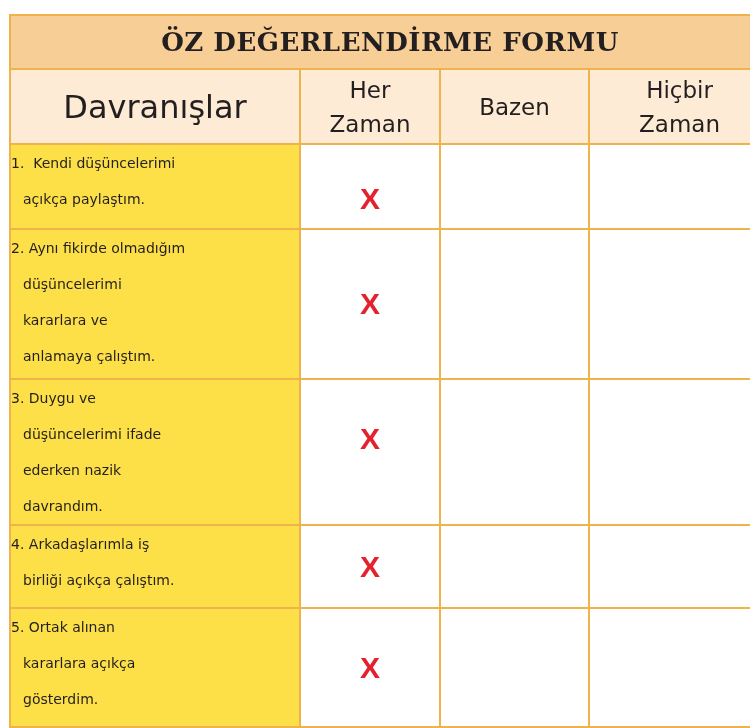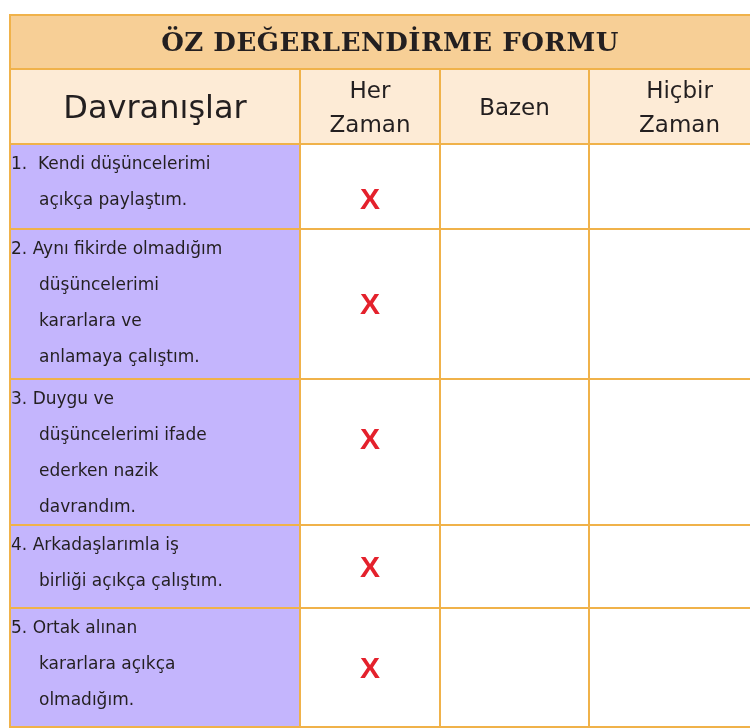--- a/index.html
+++ b/index.html
@@ -5,24 +5,24 @@
   html, body { margin:0; padding:0; }
   body { width:750px; height:728px; background:#ffffff; position:relative; overflow:hidden;
          font-family:"DejaVu Sans", sans-serif; color:#231f20; }
   table.form { position:absolute; left:9px; top:14px; border-collapse:collapse; table-layout:fixed; width:760px; }
   table.form td, table.form th { border:2px solid #f0b24a; padding:0; }
   .title-row th { background:#f7cf96; height:52px; font-family:"DejaVu Serif", serif; font-weight:bold;
                   font-size:26px; letter-spacing:0.5px; text-align:center; color:#231f20; }
   .head-row th { background:#fdebd6; height:73px; font-weight:normal; font-size:23px; line-height:34px;
                  text-align:center; color:#231f20; }
   .head-row th.first { font-size:32px; }
-  td.behavior { font-size:17px; line-height:36px; padding:4px 6px 4px 8px; vertical-align:top; background:#c4b5fd; }
+  td.behavior { font-size:14px; line-height:36px; padding:4px 6px 4px 8px; vertical-align:top; background:#fde047; }
   td.mark { text-align:center; vertical-align:middle; background:#fff; }
   .x { color:#e4212c; font-family:"Liberation Sans", sans-serif; font-weight:bold; font-size:30px; }
-  .indent { display:block; padding-left:28px; }
+  .indent { display:block; padding-left:12px; }
 </style>
 </head>
 <body>
 
 <table class="form">
   <colgroup>
     <col style="width:290px">
     <col style="width:140px">
     <col style="width:149px">
     <col style="width:181px">
@@ -90,20 +90,20 @@
     <td class="mark"><span class="x">X</span></td>
     <td class="mark"></td>
     <td class="mark"></td>
   </tr>
 
   <tr style="height:119px">
     <td class="behavior">
       <span>5.</span>
       <span>Ortak alınan</span>
       <span class="indent">kararlara açıkça</span>
-      <span class="indent">olmadığım.</span>
+      <span class="indent">gösterdim.</span>
     </td>
     <td class="mark"><span class="x">X</span></td>
     <td class="mark"></td>
     <td class="mark"></td>
   </tr>
 </tbody>
   </table>
 
 </body></html>

